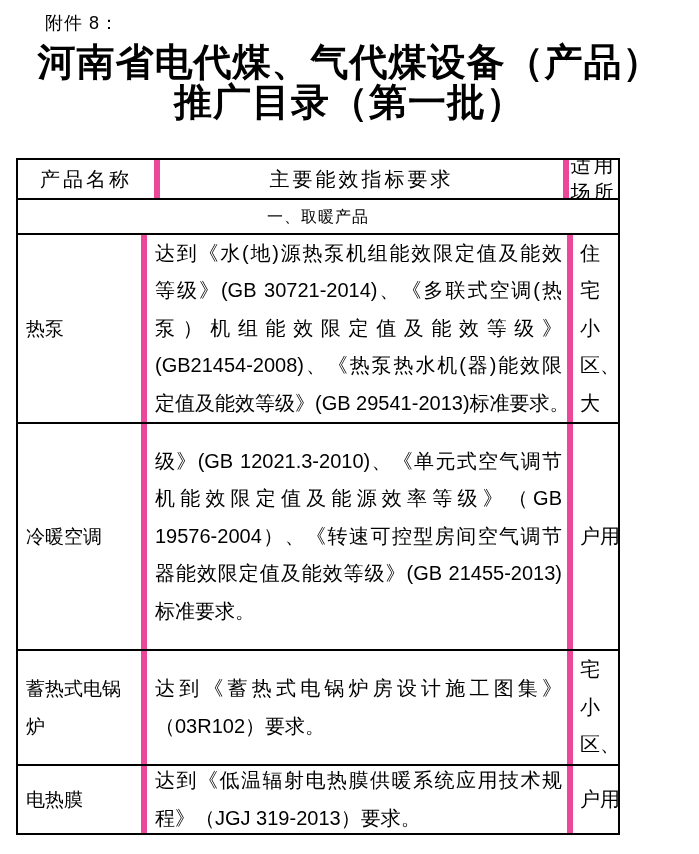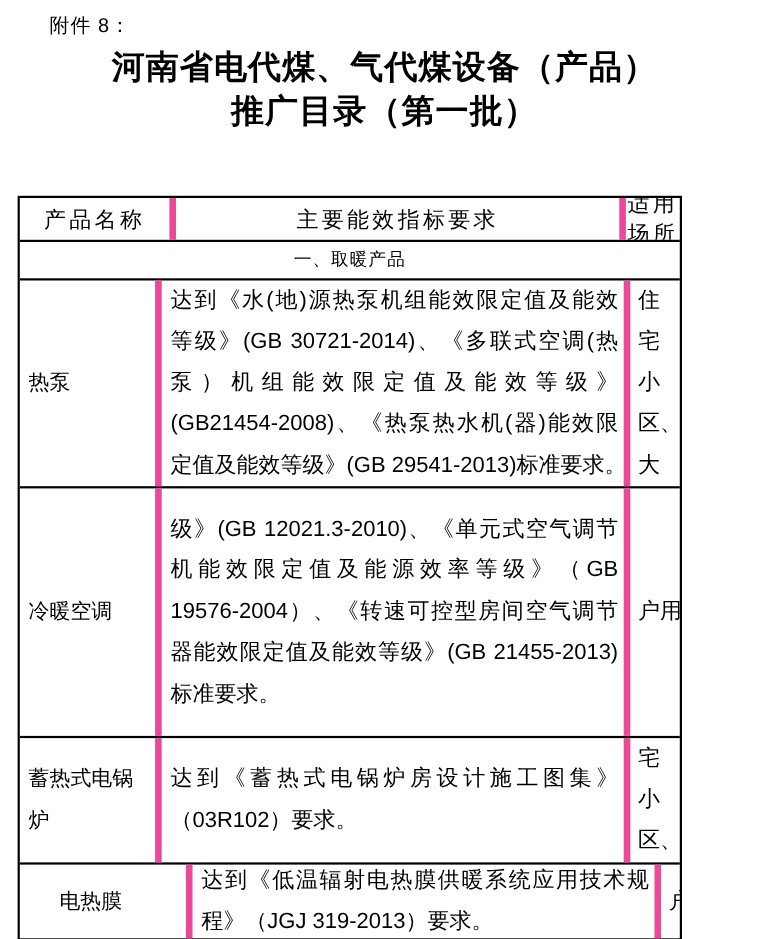--- a/index.html
+++ b/index.html
@@ -7,39 +7,39 @@
     width:699px;height:854px;background:#ffffff;color:#000;
     font-family:"Liberation Sans", sans-serif;
     -webkit-font-smoothing:antialiased;
   }
   .page{width:699px;height:854px;overflow:hidden;}
   .attachment{
     margin:13px 0 0 45px;
     font-size:18px;line-height:20px;letter-spacing:1px;
   }
   .doc-title{
-    margin:9px 0 56px 0;
+    margin:9px 0 36px 0;
     text-align:center;font-weight:bold;
-    font-size:30px;line-height:40px;letter-spacing:1px;
+    font-size:38px;line-height:40px;letter-spacing:1px;
   }
   .tbl{
     margin-left:16px;width:604px;box-sizing:border-box;
     border:2px solid #000;
   }
   .tr{display:grid;}
   .tr + .tr{border-top:2px solid #000;}
   .td{box-sizing:border-box;display:flex;flex-direction:column;justify-content:center;overflow:hidden;}
   .td + .td{border-left:6px solid #ec4899;}
   .tr-head{grid-template-columns:136px 409px 1fr;height:38px;}
   .tr-section{grid-template-columns:1fr;height:33px;}
   .tr-data{grid-template-columns:123px 426px 1fr;}
   .h-r1{height:187px;}
   .h-r2{height:225px;}
   .h-r3{height:113px;}
-  .h-r4{height:67px;padding-left:28px;}
+  .h-r4{height:67px;}
   .th{align-items:center;text-align:center;font-size:20px;letter-spacing:3px;}
   .section-cell{text-align:center;font-size:16px;line-height:33px;letter-spacing:1px;}
   .name-cell{padding:0 6px 0 8px;font-size:19px;line-height:37.5px;}
   .req-cell{padding:0 5px 0 8px;}
   .venue-cell{padding:0 5px 0 7px;}
   .ln,.js{font-size:20px;line-height:37.5px;white-space:nowrap;}
   .js{
     text-align:justify;text-align-last:justify;
     -moz-text-align-last:justify;text-justify:inter-character;
     white-space:normal;

